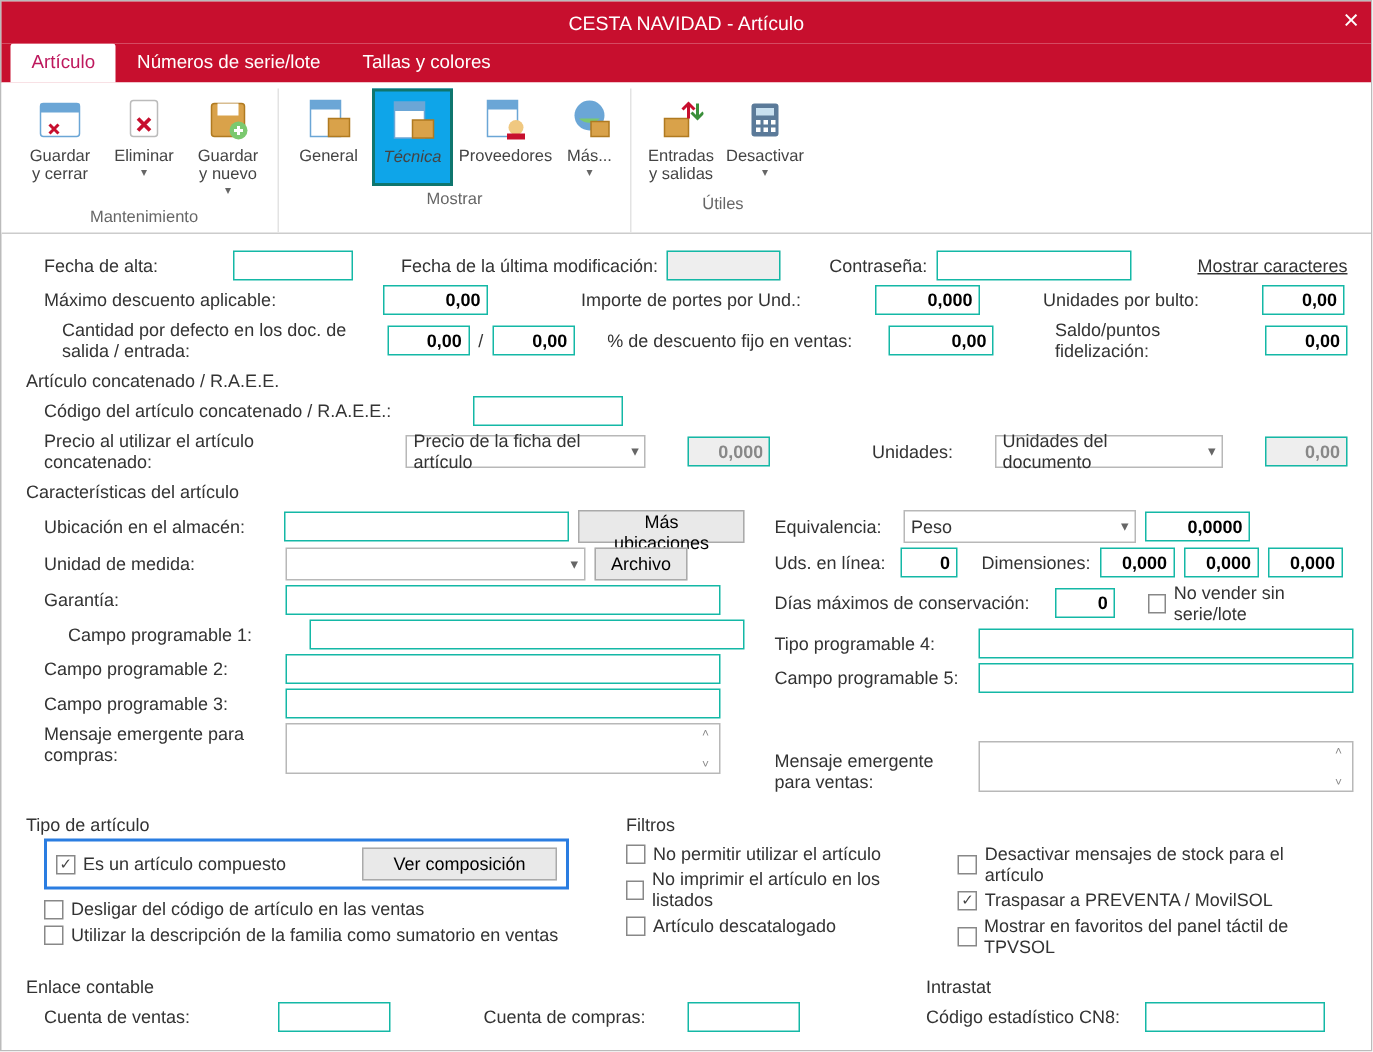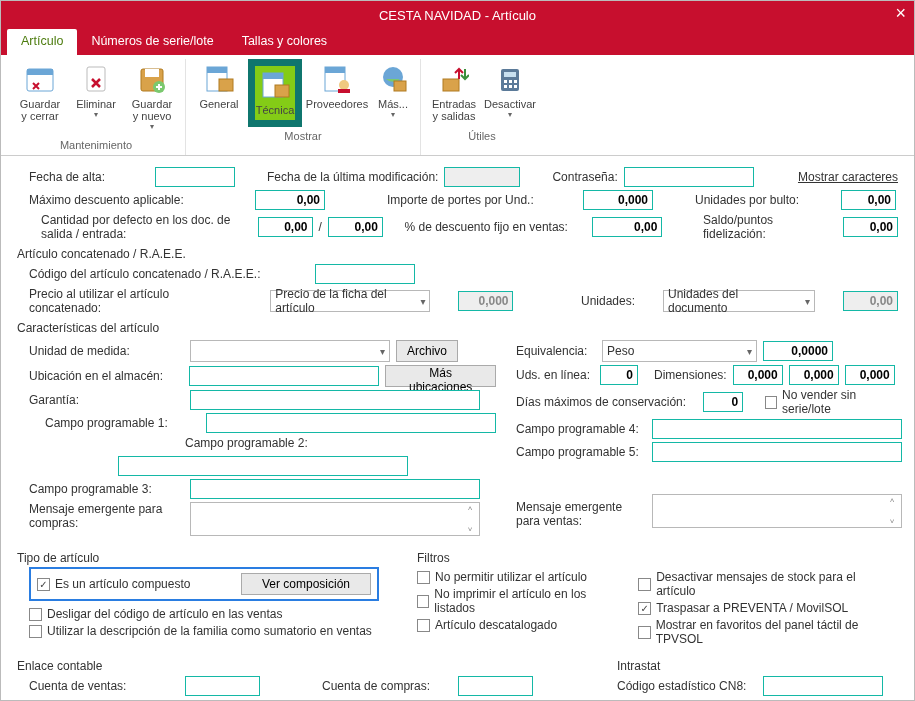--- a/index.html
+++ b/index.html
@@ -2,27 +2,27 @@
 <html><head>
 <meta charset="utf-8">
 <style>
   * { box-sizing: border-box; font-family: "Segoe UI", Tahoma, sans-serif; }
   body { margin: 0; background: #fff; color: #333; font-size: 12px; }
   .window { width: 915px; height: 701px; border: 1px solid #bbb; display: flex; flex-direction: column; background:#fff;}
   .titlebar { background: #c70f2e; color: #fff; height: 28px; display: flex; align-items: center; justify-content: center; position: relative; font-size: 13px; }
   .titlebar .close { position: absolute; right: 8px; top: 2px; font-size: 18px; cursor: pointer; }
   .tabs { background: #c70f2e; display: flex; padding: 0 6px; height: 26px; }
   .tab { padding: 5px 14px 4px; color: #fff; font-size: 12.5px; cursor: pointer; }
-  .tab.active { background: #fff; color: #4d7c0f; border-radius: 2px 2px 0 0; }
+  .tab.active { background: #fff; color: #be185d; border-radius: 2px 2px 0 0; }
   .ribbon { background: #fff; border-bottom: 1px solid #ccc; display: flex; padding: 4px 6px 0; }
   .ribbon-group { display: flex; flex-direction: column; align-items: center; padding: 0 6px; border-right: 1px solid #e3e3e3; }
   .ribbon-group:last-child { border-right: none; }
   .ribbon-buttons { display: flex; gap: 2px; }
   .rbtn { display: flex; flex-direction: column; align-items: center; width: 54px; padding: 4px 2px; cursor: pointer; border:1px solid transparent;}
-  .rbtn.active { background: #84cc16; border:7px solid #0f766e;}
+  .rbtn.active { background: #0ea5e9; border:2px solid #0f766e;font-style:italic;}
   .rbtn .icon { width: 32px; height: 32px; margin-bottom: 2px; display:flex; align-items:center; justify-content:center;}
   .rbtn .lbl { font-size: 11px; text-align: center; line-height: 12px; color:#444;}
   .rbtn .arrow { font-size: 8px; color:#666; }
   .ribbon-group-title { font-size: 11px; color: #666; padding: 3px 0 4px; }
   .content { flex: 1; overflow: auto; padding: 8px 16px 10px; }
   .row { display: flex; align-items: center; gap: 6px; margin: 3px 0; }
   .lbl { font-size: 12px; color: #333; }
   .input { border: 1px solid #14b8a6; height: 20px; padding: 0 4px; font-size: 12px; background:#fff;font-weight:bold;}
   .input.ro { background:#eee; color:#888;}
   .input.r { text-align: right; }
@@ -233,40 +233,40 @@
         </div>
       <input class="input r ro" style="width: 55px;" readonly="" value="0,00">
     </div>
 
     <div class="section-title">Características del artículo</div>
 
     <div style="display:flex; gap:20px;">
 
       <div style="flex:0 0 470px;">
         <div class="row" style="margin-left:12px;">
+          <span class="lbl" style="width:155px">Ubicación en el almacén:</span>
+          <input class="input" style="width: 192px;" value="">
+          <button class="btn">Más ubicaciones</button>
+        </div>
+        <div class="row" style="margin-left:12px;">
           <span class="lbl" style="width:155px">Unidad de medida:</span>
           <div class="select" style="width:200px">
               <span></span>
             </div>
           <button class="btn">Archivo</button>
         </div>
         <div class="row" style="margin-left:12px;">
-          <span class="lbl" style="width:155px">Ubicación en el almacén:</span>
-          <input class="input" style="width: 192px;" value="">
-          <button class="btn">Más ubicaciones</button>
-        </div>
-        <div class="row" style="margin-left:12px;">
           <span class="lbl" style="width:155px">Garantía:</span>
           <input class="input" style="width: 290px;" value="">
         </div>
         <div class="row" style="margin-left:28px;">
           <span class="lbl" style="width:155px">Campo programable 1:</span>
           <input class="input" style="width: 290px;" value="">
         </div>
-        <div class="row" style="margin-left:12px;flex-direction:column;">
+        <div class="row" style="margin-left:12px;">
           <span class="lbl" style="width:155px">Campo programable 2:</span>
           <input class="input" style="width: 290px;" value="">
         </div>
         <div class="row" style="margin-left:12px;">
           <span class="lbl" style="width:155px">Campo programable 3:</span>
           <input class="input" style="width: 290px;" value="">
         </div>
         <div class="row" style="margin-left:12px; align-items:flex-start;">
           <span class="lbl" style="width:155px">Mensaje emergente para compras:</span>
           <div class="textarea" style="width:290px">
@@ -297,21 +297,21 @@
         <div class="row">
           <span class="lbl" style="width:190px">Días máximos de conservación:</span>
           <input class="input r" style="width: 40px;" value="0">
           <span style="width:10px"></span>
           <label class="chk">
               <span class="chkbox"></span>
               <span>No vender sin serie/lote</span>
             </label>
         </div>
         <div class="row">
-          <span class="lbl" style="width:130px">Campo programable 4:</span>
+          <span class="lbl" style="width:130px">Tipo programable 4:</span>
           <input class="input" style="width: 250px;" value="">
         </div>
         <div class="row">
           <span class="lbl" style="width:130px">Campo programable 5:</span>
           <input class="input" style="width: 250px;" value="">
         </div>
         <div style="height:26px"></div>
         <div class="row" style="align-items:flex-end;">
           <span class="lbl" style="width:130px">Mensaje emergente para ventas:</span>
           <div class="textarea" style="width:250px">

